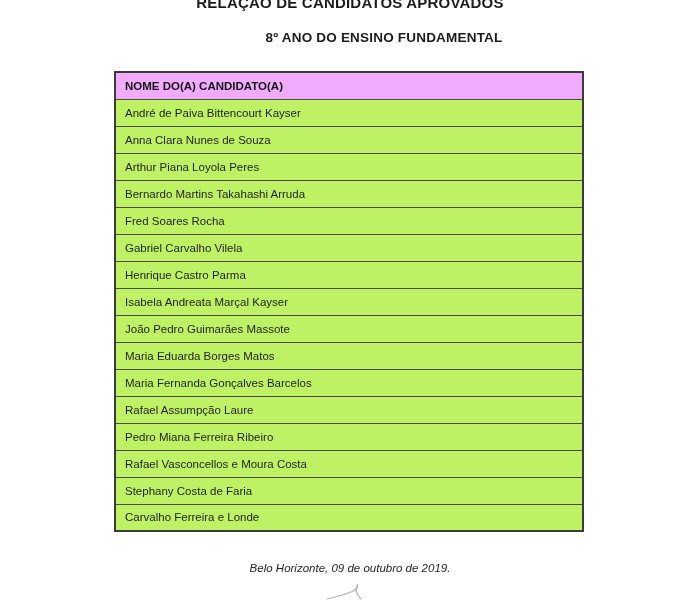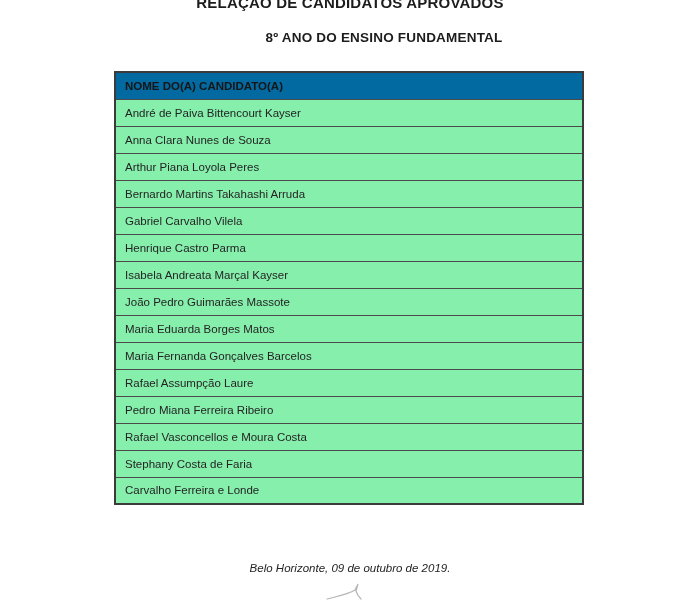--- a/index.html
+++ b/index.html
@@ -48,28 +48,28 @@
   table.candidates td {
     border: 1px solid #4a4a4a;
     height: 27px;
     padding: 0 0 0 9px;
     text-align: left;
     vertical-align: middle;
     white-space: nowrap;
     overflow: hidden;
   }
   table.candidates th {
-    background: #0369a1;
+    background: #f0abfc;
     font-weight: bold;
     font-size: 11.5px;
     color: #161616;
     margin-top: 11px;
   }
   table.candidates td {
-    background: #86efac;
+    background: #bef264;
     color: #242424;
   }
 
   .dateline {
     position: absolute;
     top: 562px; left: 0; width: 700px;
     text-align: center;
     font-size: 11.5px;
     color: #242424;
     white-space: nowrap;
@@ -103,20 +103,23 @@
       <tr>
           <td>Anna Clara Nunes de Souza</td>
         </tr>
       <tr>
           <td>Arthur Piana Loyola Peres</td>
         </tr>
       <tr>
           <td>Bernardo Martins Takahashi Arruda</td>
         </tr>
       <tr>
+          <td>Fred Soares Rocha</td>
+        </tr>
+      <tr>
           <td>Gabriel Carvalho Vilela</td>
         </tr>
       <tr>
           <td>Henrique Castro Parma</td>
         </tr>
       <tr>
           <td>Isabela Andreata Marçal Kayser</td>
         </tr>
       <tr>
           <td>João Pedro Guimarães Massote</td>

